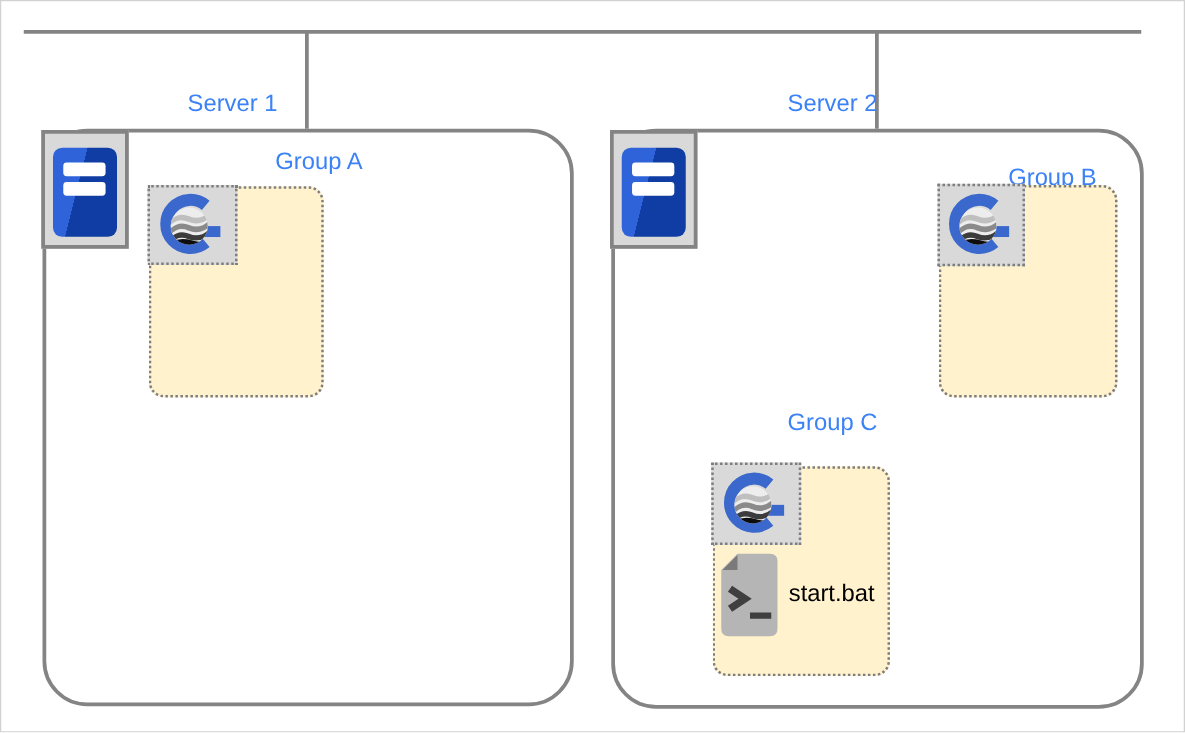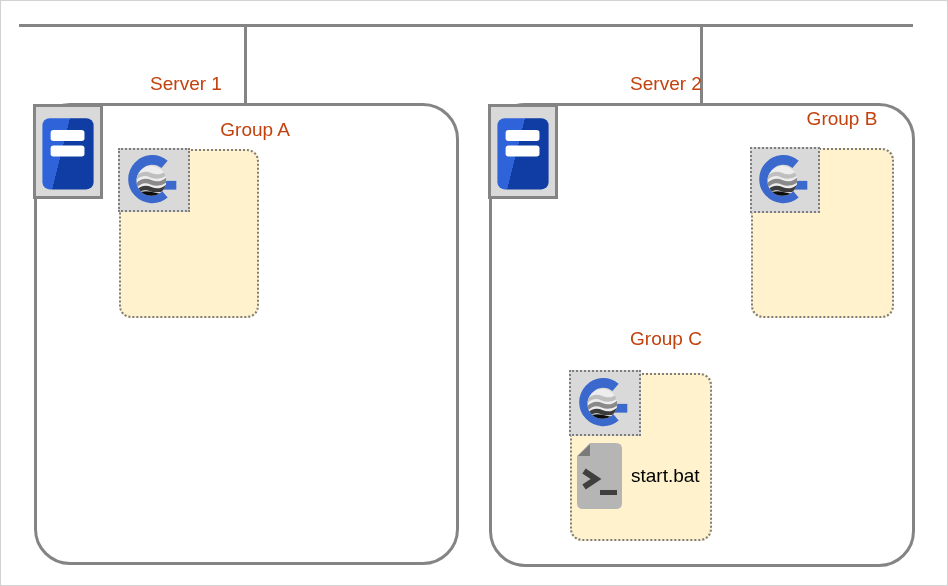--- a/index.html
+++ b/index.html
@@ -8,21 +8,21 @@
     width:948px;height:586px;
     background:#ffffff;
     border:1px solid #d2d2d2;
     box-sizing:border-box;
     font-family:"Liberation Sans", sans-serif;
     overflow:hidden;
   }
   .line{position:absolute;background:#848484;}
   .net-label{
     position:absolute;
-    font-size:19px;color:#c2410c;
+    font-size:19px;color:#3b82f6;
     text-align:center;white-space:nowrap;line-height:20px;
   }
   .server-box{
     position:absolute;
     background:#ffffff;
     border:3px solid #848484;
     border-radius:36px;
     box-sizing:border-box;
   }
   .server-chip{
@@ -123,21 +123,21 @@
   </div>
 
   <div class="net-label" style="left:149px;top:119px;width:140px;text-align:right;">Group A</div>
   <div class="group-area" style="left:118px;top:148px;width:140px;height:169px;"></div>
   <div class="group-chip" style="left:117px;top:147px;width:72px;height:64px;">
     <svg width="58" height="56">
         <use href="#g-logo"></use>
       </svg>
   </div>
 
-  <div class="net-label" style="left:771px;top:108px;width:140px;">Group B</div>
+  <div class="net-label" style="left:771px;top:132px;width:140px;">Group B</div>
   <div class="group-area" style="left:750px;top:147px;width:143px;height:170px;"></div>
   <div class="group-chip" style="left:749px;top:146px;width:70px;height:66px;">
     <svg width="58" height="56">
         <use href="#g-logo"></use>
       </svg>
   </div>
 
   <div class="net-label" style="left:595px;top:328px;width:140px;">Group C</div>
   <div class="group-area" style="left:569px;top:372px;width:142px;height:168px;"></div>
   <div class="group-chip" style="left:568px;top:369px;width:72px;height:66px;">

